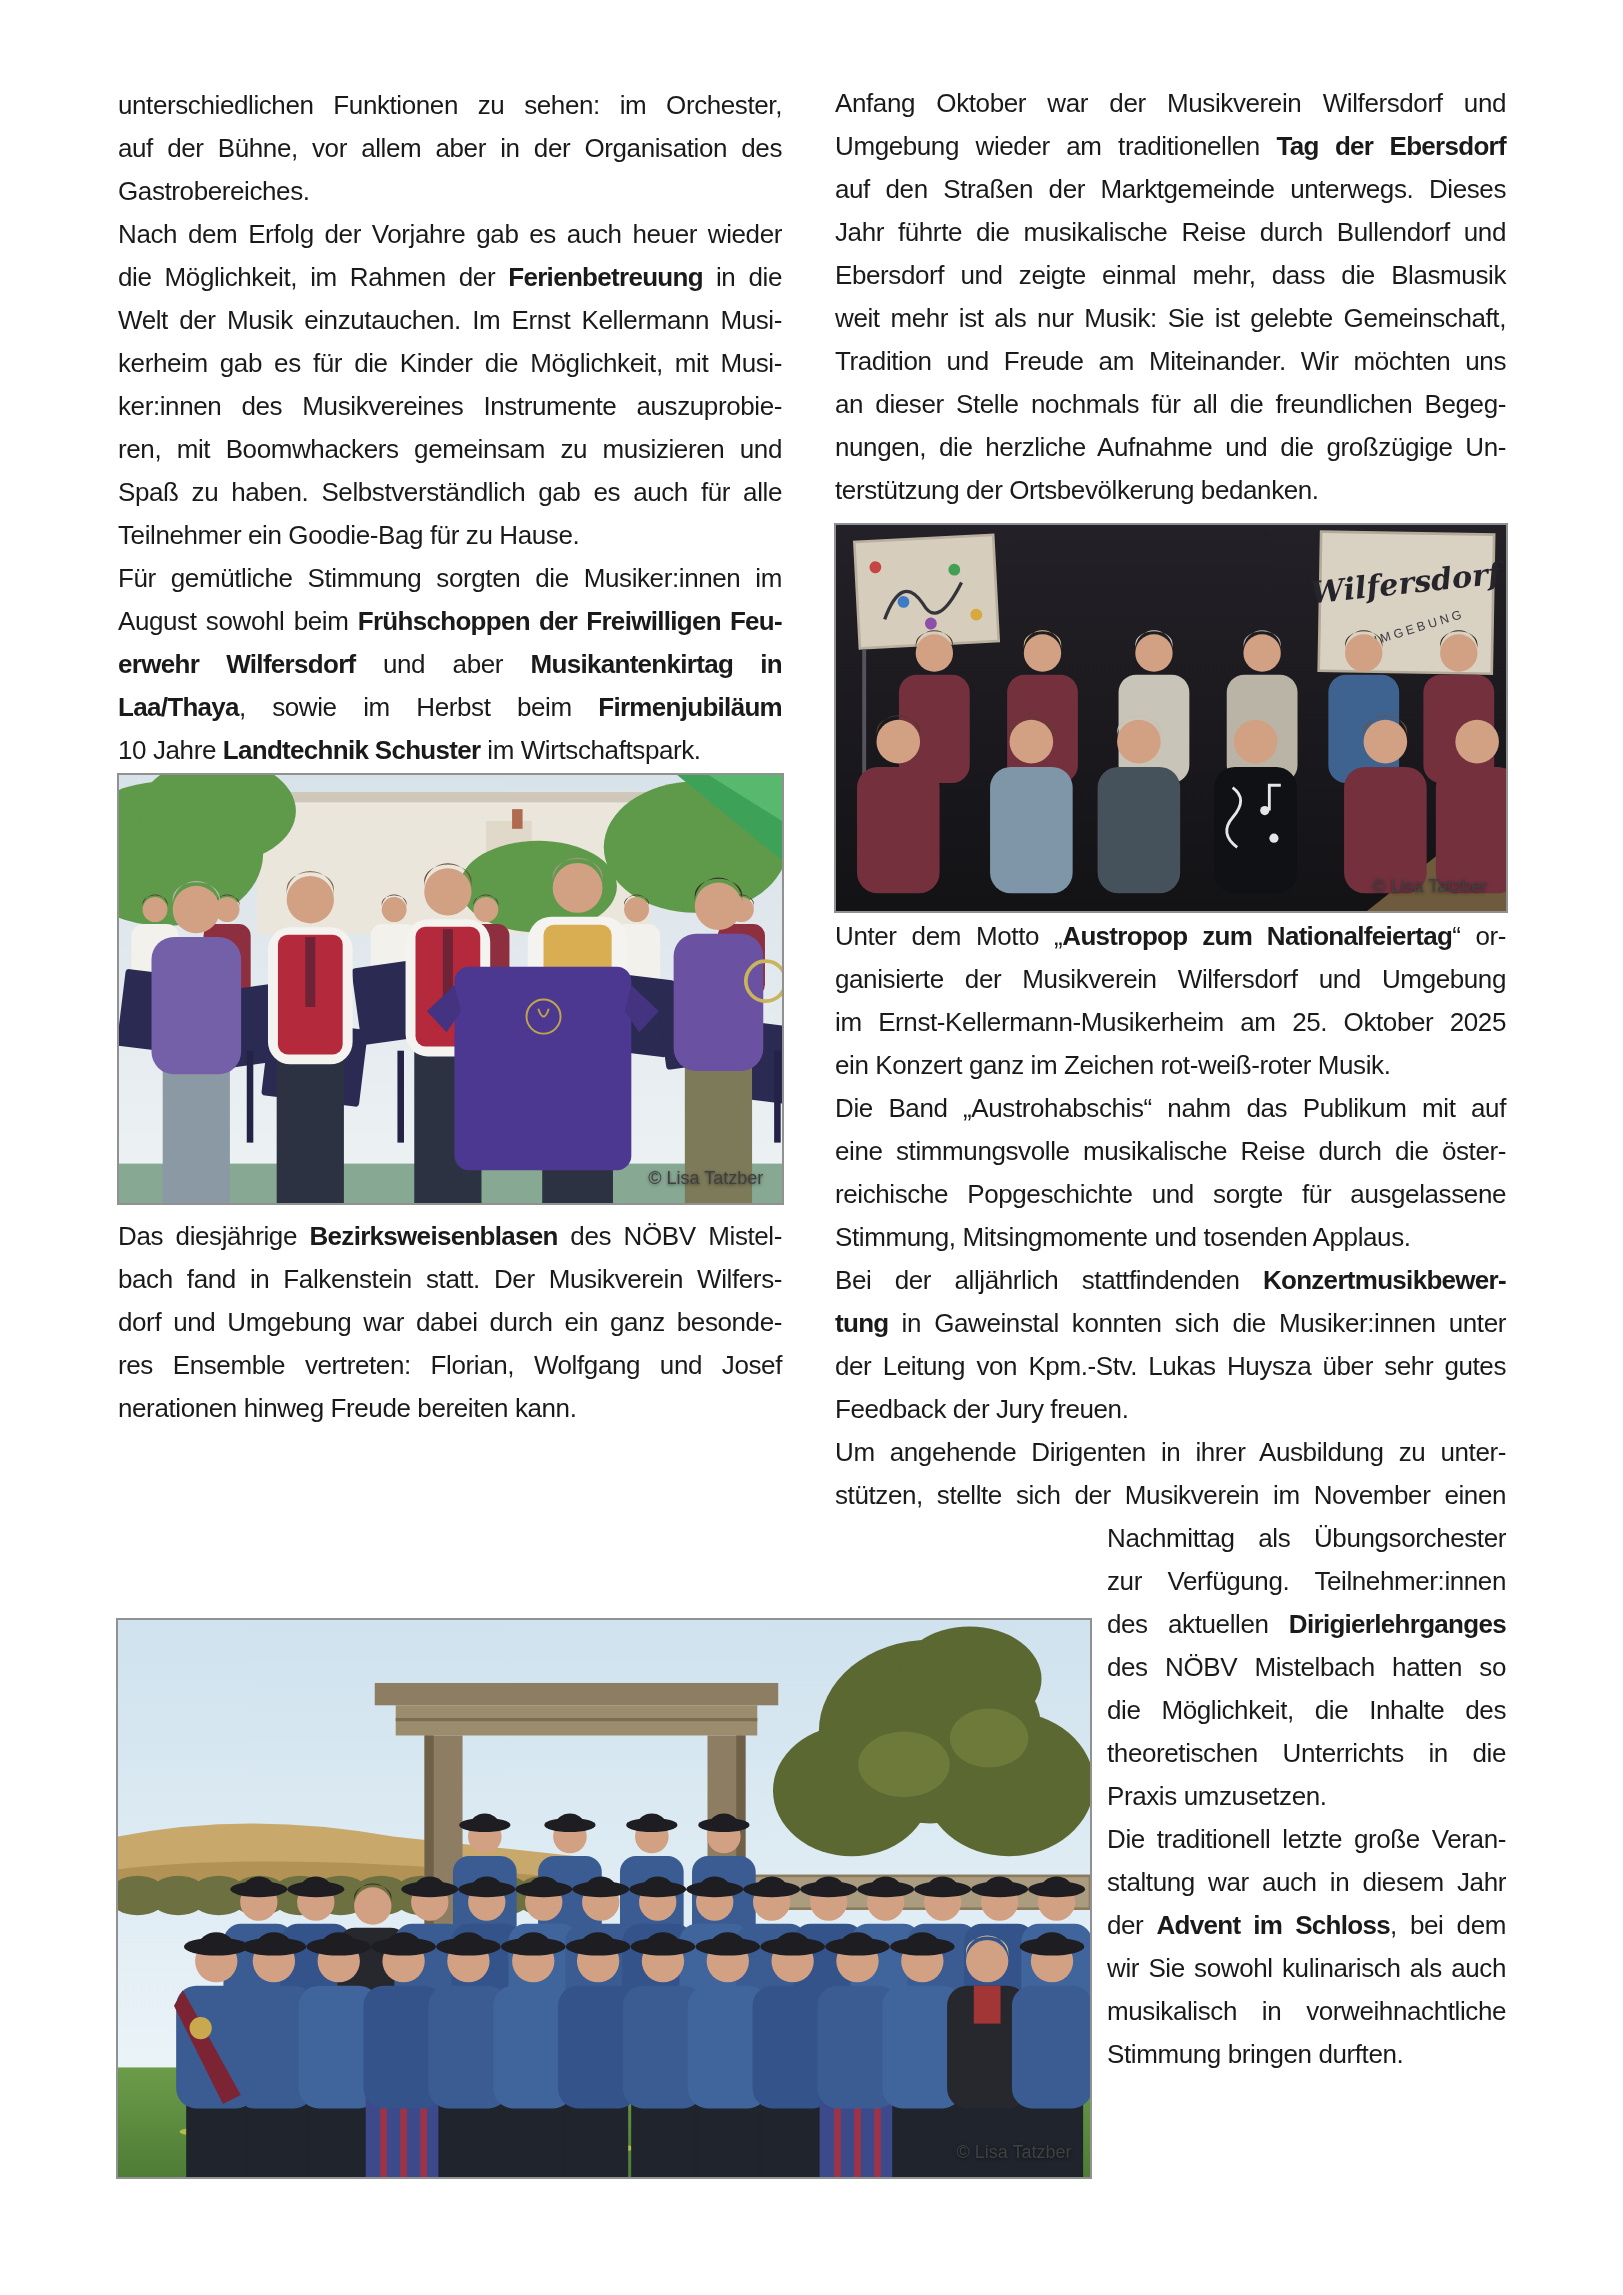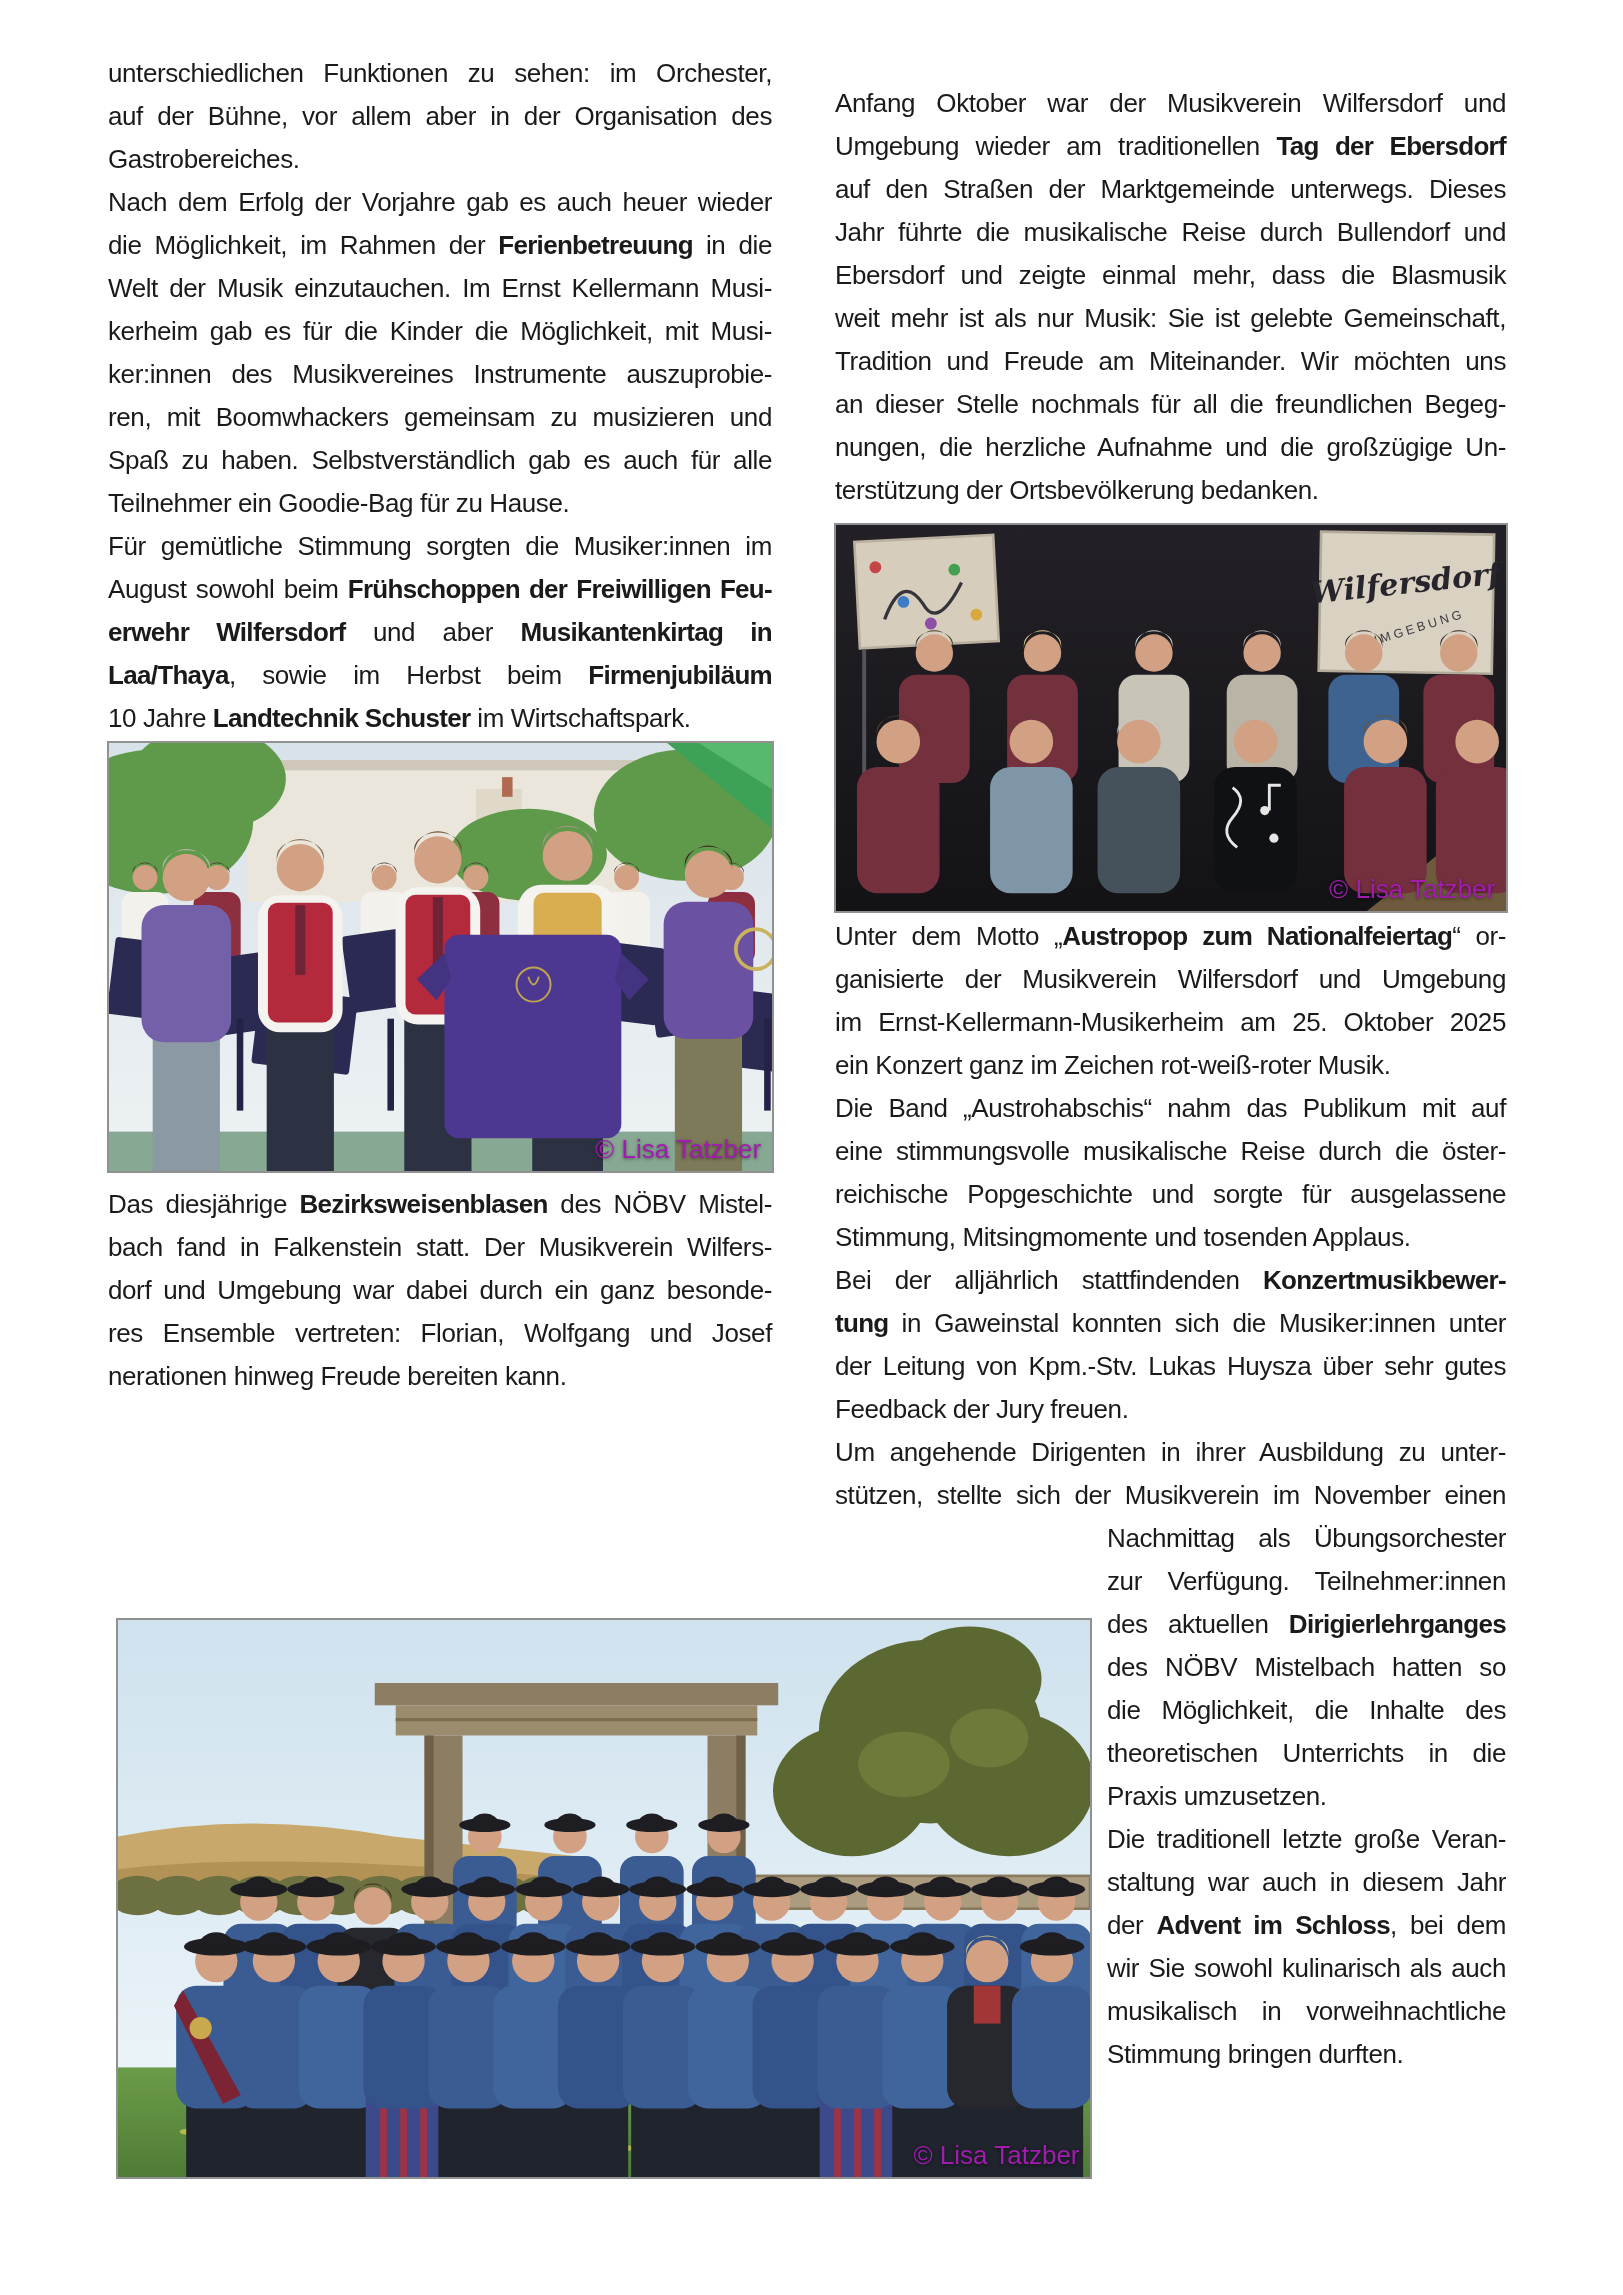--- a/index.html
+++ b/index.html
@@ -1,33 +1,33 @@
 <!DOCTYPE html>
 <html lang="de" style="font-size:10.5px"><head>
 <meta charset="utf-8">
 <style>
   html,body{margin:0;padding:0;background:#ffffff;}
   #page{position:relative;width:1624px;height:2295px;background:#fff;overflow:hidden;
         font-family:"Liberation Sans",sans-serif;color:#1a1a1a;}
   .col{position:absolute;top:0;}
-  #col-left{left:108px;width:664px;padding-top:52px;}
+  #col-left{left:118px;width:664px;padding-top:84px;}
   #col-right{left:835px;width:671px;padding-top:82px;}
   .para{margin:0;}
   .para + .para{}
   .line{height:43px;line-height:43px;font-size:26px;letter-spacing:-0.4px;
         text-align:justify;text-align-last:justify;hyphens:none;white-space:normal;}
   .line.last{text-align-last:left;}
   .line .b{font-weight:700;letter-spacing:-0.7px;}
   .line.narrow{margin-left:272px;}
   figure{margin:0;position:relative;border:2.6px solid #919191;box-sizing:border-box;background:#dddddd;overflow:hidden;}
   #photo1{width:667px;height:432px;margin-top:1.3px;margin-left:-1.3px;}
   #photo2{width:674px;height:390px;margin-top:11px;margin-left:-1.3px;}
   #photo3{position:absolute;left:116px;top:1618px;width:976px;height:561px;}
   figure svg{position:absolute;left:0;top:0;width:100%;height:100%;display:block;}
-  .credit{position:absolute;right:10.5px;bottom:6.5px;margin:0;color:#a21caf;font-size:26px;
+  .credit{position:absolute;right:10.5px;bottom:6.5px;margin:8px;color:#404040;font-size:18px;
           letter-spacing:0;text-shadow:0 0.7px 3.3px rgba(0,0,0,.5);}
 </style>
 </head>
 <body>
 
 <div id="page">
 
   <section class="col" id="col-left">
     <div class="pgroup">
         <div class="para">

